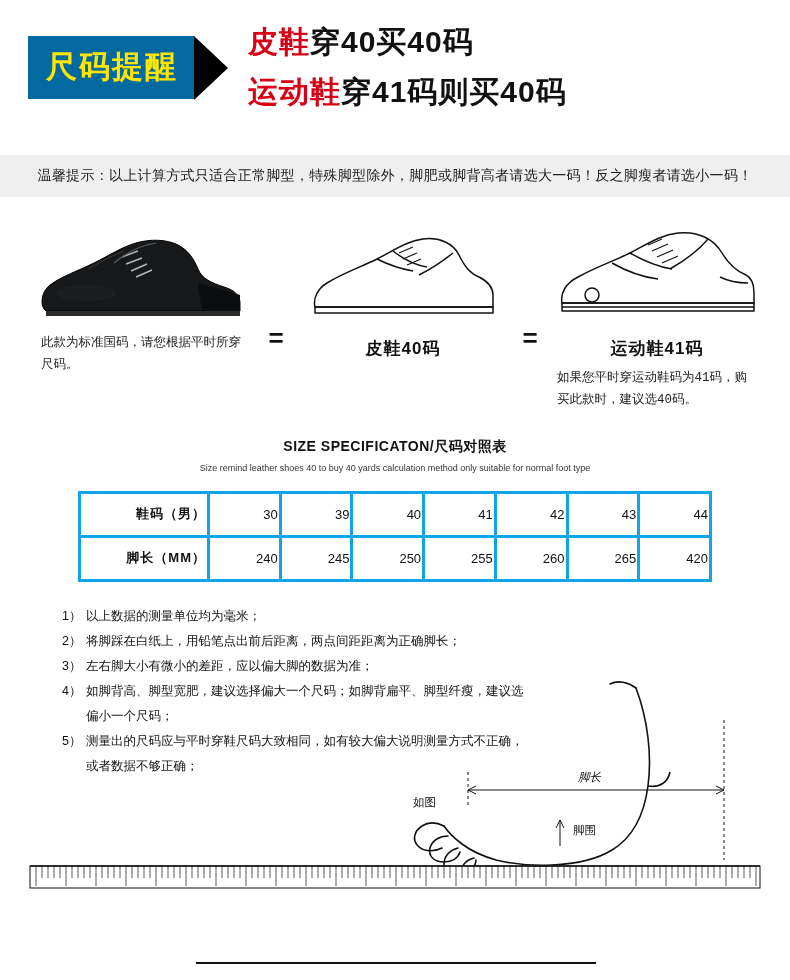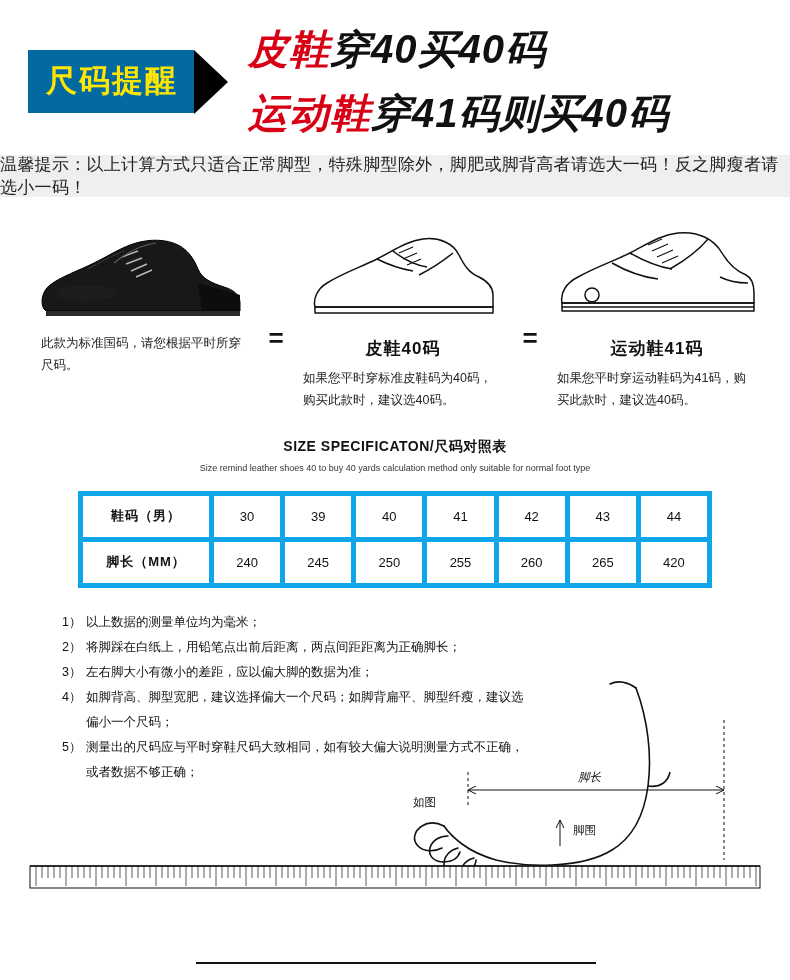--- a/index.html
+++ b/index.html
@@ -52,37 +52,36 @@
     border-bottom: 32px solid transparent;
     border-left: 34px solid #000;
   }
   .headlines {
     margin-left: 54px;
     display: flex;
     flex-direction: column;
     gap: 9px;
   }
   .headline {
-    font-size: 40px;
+    font-size: 30px;
     font-weight: bold;
     white-space: nowrap;
     letter-spacing: 1px;
-    font-style: italic;
   }
   .hl-red { color: #d80014; }
   .hl-black { color: #111; }
 
   
   .tip-strip {
     background: #efefef;
     height: 42px;
     display: flex;
     align-items: center;
     justify-content: center;
-    font-size: 17px;
+    font-size: 14px;
     color: #222;
     letter-spacing: 0.3px;
   }
 
   
   .compare {
     display: flex;
     align-items: flex-start;
     padding: 18px 26px 0 26px;
     box-sizing: border-box;
@@ -104,20 +103,21 @@
     margin-top: 12px;
     letter-spacing: 1px;
   }
   .col .desc {
     font-size: 12.5px;
     line-height: 1.75;
     color: #222;
     margin: 8px auto 0 auto;
     width: 200px;
     text-align: left;
+    font-family: Liberation Mono, monospace;
   }
   .eq {
     flex: 0 0 40px;
     font-size: 26px;
     font-weight: bold;
     text-align: center;
     padding-top: 108px;
     color: #111;
   }
 
@@ -139,23 +139,23 @@
   
   .tbl-wrap {
     padding: 18px 78px 0 78px;
   }
   table.size-table {
     width: 100%;
     border-collapse: collapse;
     font-size: 13px;
   }
   table.size-table td {
-    border: 5px solid #0ea5e9;
+    border: 3px solid #0ea5e9;
     height: 39px;
-    text-align: center;
+    text-align: right;
     color: #111;
   }
   table.size-table td.head {
     font-weight: bold;
     width: 124px;
     letter-spacing: 1px;
   }
 
   
   .notes {
@@ -260,21 +260,20 @@
           <path d="M90 34 C100 42 112 48 124 50"></path>
         </g>
         <g stroke="#111" stroke-width="1.1" fill="none">
           <path d="M96 36 L110 30"></path>
           <path d="M100 42 L114 36"></path>
           <path d="M104 48 L118 42"></path>
         </g>
       </svg>
     </div>
     <div class="cap">皮鞋40码</div>
-    <div class="desc">如果您平时穿标准皮鞋码为40码，购买此款时，建议选40码。</div>
   </div>
 
   <div class="eq">=</div>
 
   <div class="col">
     <div class="art">
       <svg width="210" height="108" viewBox="0 0 210 108">
         <g fill="none" stroke="#111" stroke-width="1.5" stroke-linejoin="round">
           <path d="M10 86 C8 76 14 66 26 60 C44 50 62 44 78 36 C94 28 108 18 126 16 C146 14 162 22 170 36 C176 46 184 54 194 58 C200 61 202 68 202 76 L202 86 Z"></path>
           <path d="M10 86 L202 86 L202 94 L10 94 Z"></path>

